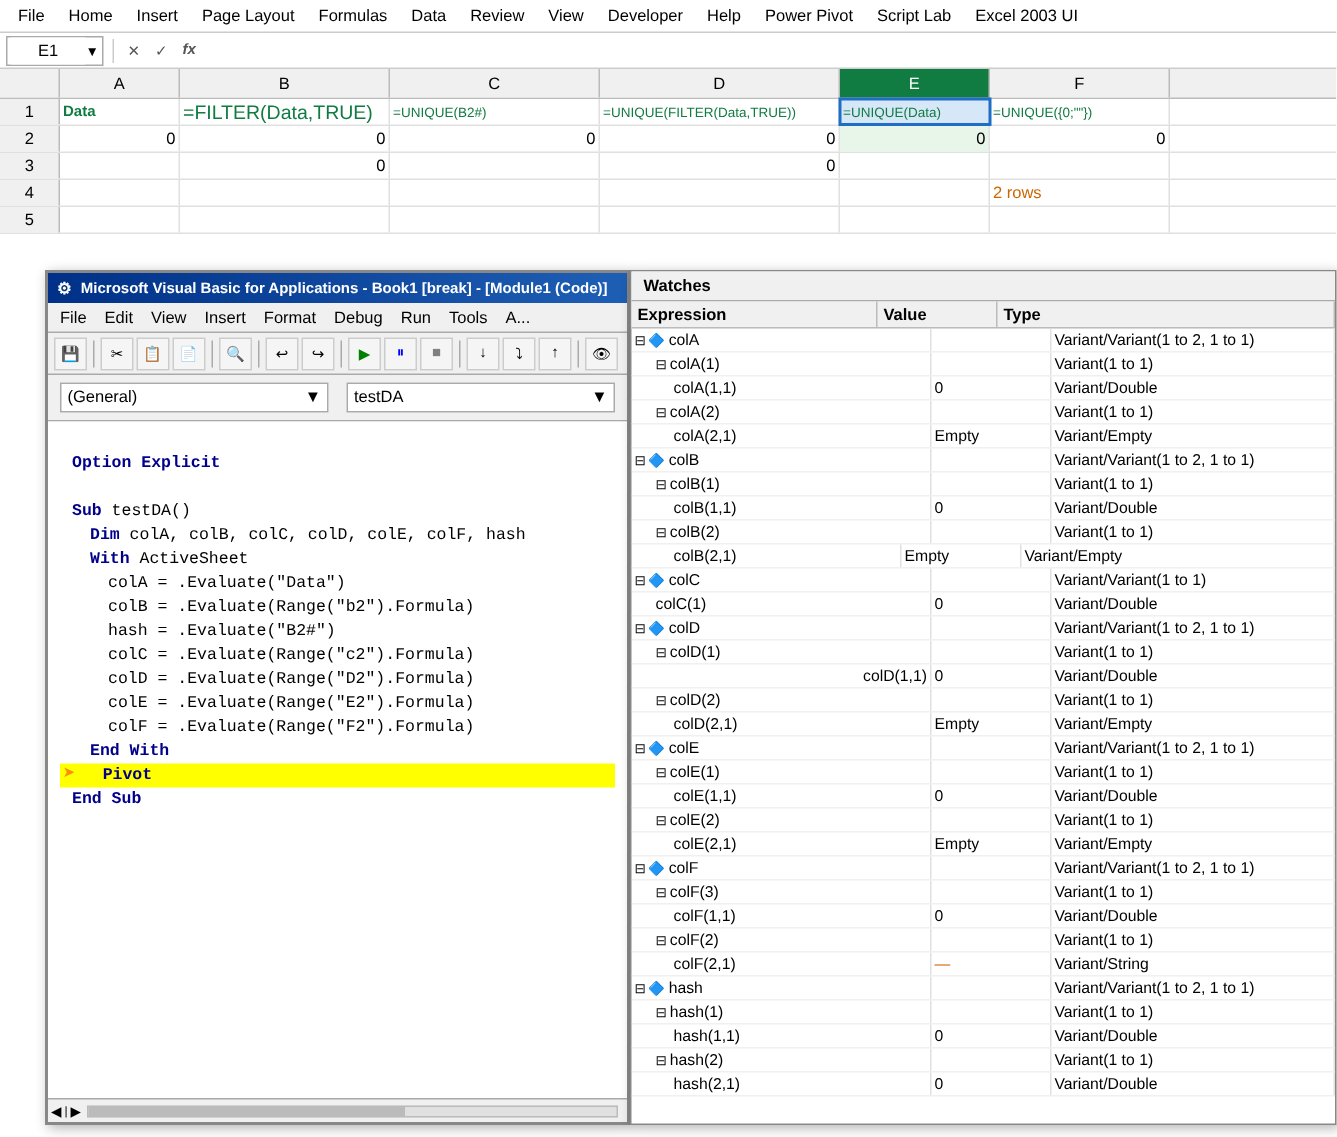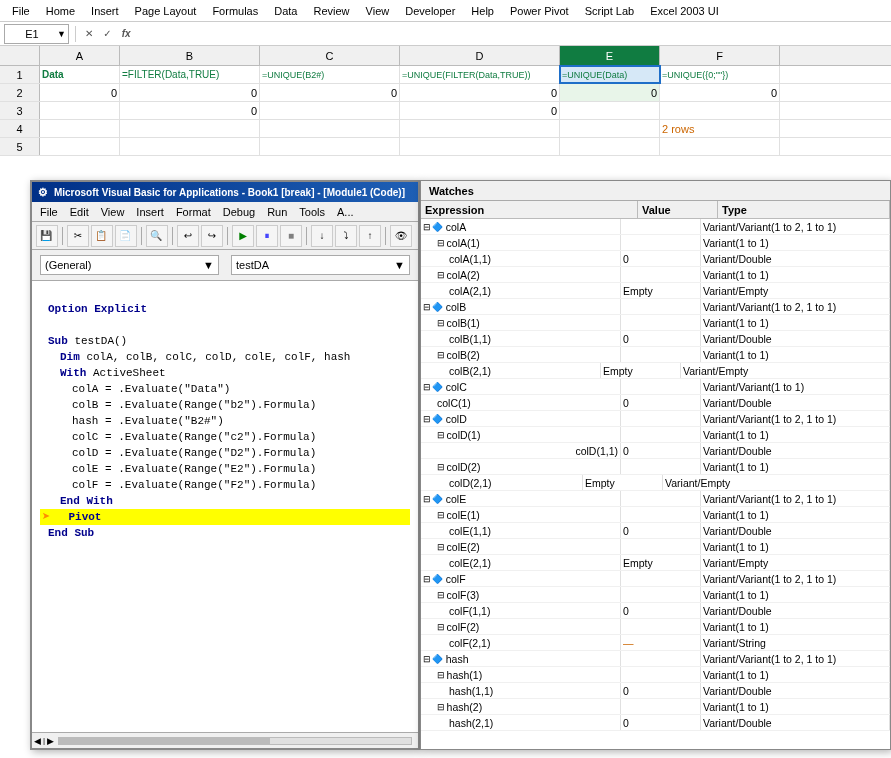--- a/index.html
+++ b/index.html
@@ -321,21 +321,21 @@
     <div class="col-header" style="width:140px;">B</div>
     <div class="col-header" style="width:140px;">C</div>
     <div class="col-header" style="width:160px;">D</div>
     <div class="col-header selected" style="width:100px;">E</div>
     <div class="col-header" style="width:120px;">F</div>
   </div>
 
   <div class="spreadsheet-row">
     <div class="row-header">1</div>
     <div class="cell green-text" style="width:80px;color:#107c41;font-weight:bold;">Data</div>
-    <div class="cell formula-text" style="width:140px;color:#107c41;font-size:10px;">=FILTER(Data,TRUE)</div>
+    <div class="cell formula-text" style="width:140px;color:#107c41;font-size:13px;">=FILTER(Data,TRUE)</div>
     <div class="cell formula-text" style="width:140px;color:#107c41;font-size:9px;">=UNIQUE(B2#)</div>
     <div class="cell formula-text" style="width:160px;color:#107c41;font-size:9px;">=UNIQUE(FILTER(Data,TRUE))</div>
     <div class="cell formula-text selected" style="width:100px;color:#107c41;font-size:9px;background:#d6e8f7;outline:2px solid #1e6ec8;outline-offset:-1px;">=UNIQUE(Data)</div>
     <div class="cell formula-text" style="width:120px;color:#107c41;font-size:9px;">=UNIQUE({0;""})</div>
   </div>
 
   <div class="spreadsheet-row">
     <div class="row-header">2</div>
     <div class="cell number" style="width:80px;">0</div>
     <div class="cell number" style="width:140px;">0</div>
@@ -494,21 +494,21 @@
       </div>
     </div>
   </div>
 </div>
 
 <div class="watches-panel">
   <div class="watches-title">
     <span>Watches</span>
   </div>
   <div class="watches-header">
-    <div class="watches-col-header" style="width:217px;">Expression</div>
+    <div class="watches-col-header" style="width:164px;">Expression</div>
     <div class="watches-col-header" style="width:80px;">Value</div>
     <div class="watches-col-header" style="flex:1;">Type</div>
   </div>
 
   <div class="watches-body">
 
     <div class="watch-row">
       <div class="watch-cell" style="width:200px;">
         <span class="expand-icon">⊟</span>
         <span style="margin-right:2px;font-size:9px;">🔷</span>
@@ -631,21 +631,21 @@
     </div>
     <div class="watch-row">
       <div class="watch-cell indent1" style="width:200px;">
         <span class="expand-icon">⊟</span>
         <span>colD(2)</span>
       </div>
       <div class="watch-cell" style="width:80px;"></div>
       <div class="watch-cell" style="flex:1;">Variant(1 to 1)</div>
     </div>
     <div class="watch-row">
-      <div class="watch-cell indent2" style="width:162px;">
+      <div class="watch-cell indent2" style="width:200px;">
         <span>colD(2,1)</span>
       </div>
       <div class="watch-cell" style="width:80px;">Empty</div>
       <div class="watch-cell" style="flex:1;">Variant/Empty</div>
     </div>
 
     <div class="watch-row">
       <div class="watch-cell" style="width:200px;">
         <span class="expand-icon">⊟</span>
         <span style="margin-right:2px;font-size:9px;">🔷</span>

